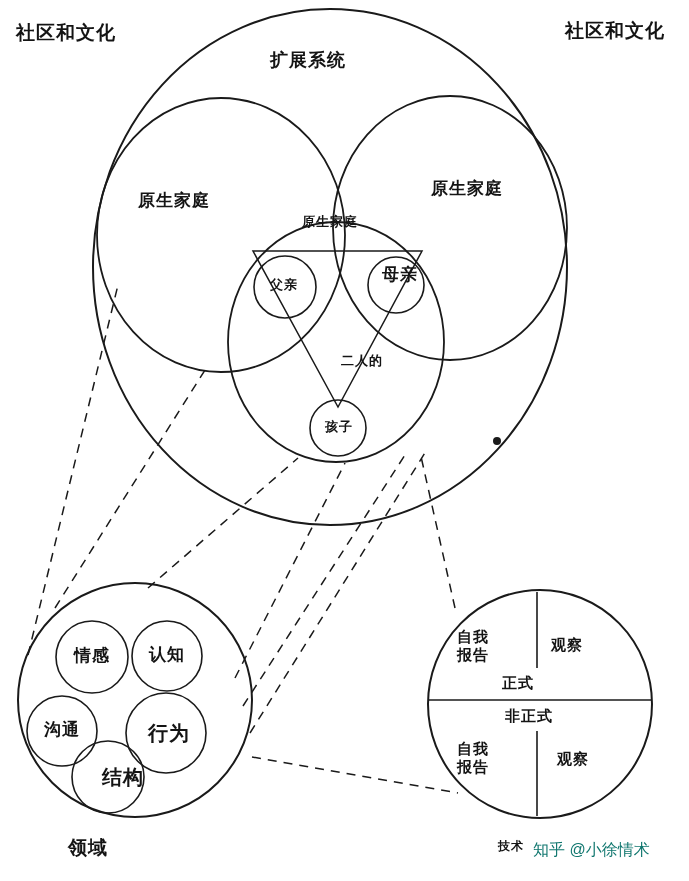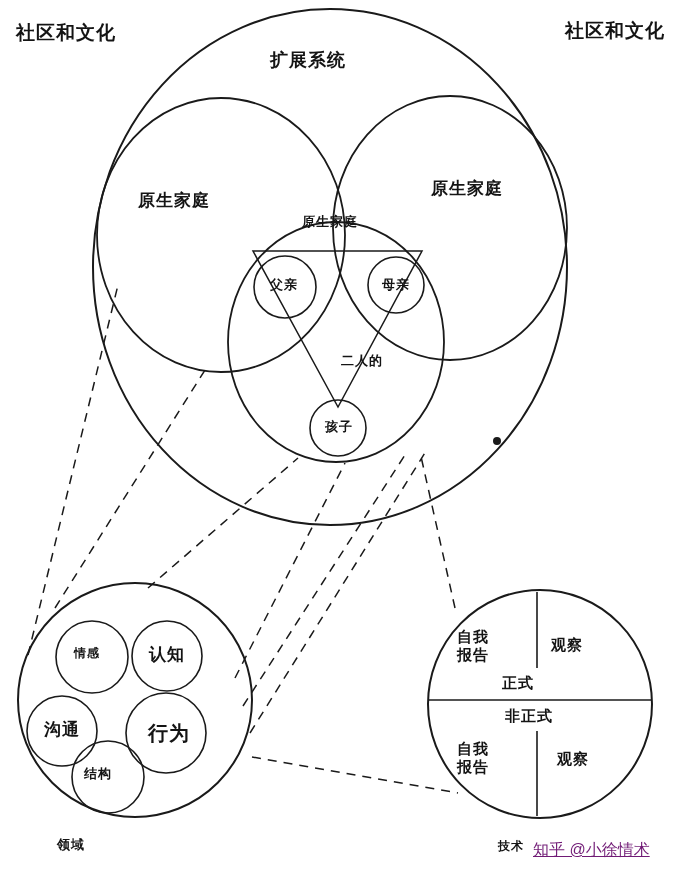--- a/index.html
+++ b/index.html
@@ -6,23 +6,22 @@
   #canvas{
     position:relative;width:689px;height:881px;background:#ffffff;
     font-family:"Liberation Sans","DejaVu Sans",sans-serif;overflow:hidden;
   }
   #diagram-svg{position:absolute;left:0;top:0;}
   .lbl{
     position:absolute;color:#141414;font-weight:700;line-height:1.18;
     white-space:pre-line;letter-spacing:1px;
   }
   .watermark{
-    position:absolute;color:#701a75;font-weight:400;letter-spacing:0;
+    position:absolute;color:#0f766e;font-weight:400;letter-spacing:0;
     white-space:nowrap;
-    text-decoration:underline;
   }
 </style>
 </head>
 <body>
 
 <div id="canvas">
 
   <svg id="diagram-svg" width="689" height="881" viewBox="0 0 689 881">
     <g fill="none" stroke="#1a1a1a" stroke-width="2">
 
@@ -67,30 +66,30 @@
   </svg>
 
   <div class="lbl" style="left:16px;top:22px;font-size:19px">社区和文化</div>
   <div class="lbl" style="left:565px;top:20px;font-size:19px">社区和文化</div>
 
   <div class="lbl" style="left:270px;top:50px;font-size:18px">扩展系统</div>
   <div class="lbl" style="left:138px;top:191px;font-size:17px">原生家庭</div>
   <div class="lbl" style="left:431px;top:179px;font-size:17px">原生家庭</div>
   <div class="lbl" style="left:302px;top:214px;font-size:13px">原生家庭</div>
   <div class="lbl" style="left:270px;top:277px;font-size:13px">父亲</div>
-  <div class="lbl" style="left:382px;top:277px;font-size:13px">母亲</div>
+  <div class="lbl" style="left:382px;top:265px;font-size:17px">母亲</div>
   <div class="lbl" style="left:341px;top:353px;font-size:13px">二人的</div>
   <div class="lbl" style="left:325px;top:419px;font-size:13px">孩子</div>
 
-  <div class="lbl" style="left:74px;top:646px;font-size:12px">情感</div>
+  <div class="lbl" style="left:74px;top:646px;font-size:17px">情感</div>
   <div class="lbl" style="left:149px;top:645px;font-size:17px">认知</div>
   <div class="lbl" style="left:44px;top:720px;font-size:17px">沟通</div>
   <div class="lbl" style="left:148px;top:722px;font-size:20px">行为</div>
-  <div class="lbl" style="left:84px;top:766px;font-size:13px">结构</div>
-  <div class="lbl" style="left:57px;top:837px;font-size:13px">领域</div>
+  <div class="lbl" style="left:102px;top:766px;font-size:20px">结构</div>
+  <div class="lbl" style="left:68px;top:837px;font-size:19px">领域</div>
 
   <div class="lbl" style="left:457px;top:628px;font-size:15px;text-align:center">自我
 报告</div>
   <div class="lbl" style="left:551px;top:636px;font-size:15px">观察</div>
   <div class="lbl" style="left:502px;top:674px;font-size:15px">正式</div>
   <div class="lbl" style="left:505px;top:707px;font-size:15px">非正式</div>
   <div class="lbl" style="left:457px;top:740px;font-size:15px;text-align:center">自我
 报告</div>
   <div class="lbl" style="left:557px;top:750px;font-size:15px">观察</div>
   <div class="lbl" style="left:498px;top:839px;font-size:12px">技术</div>

